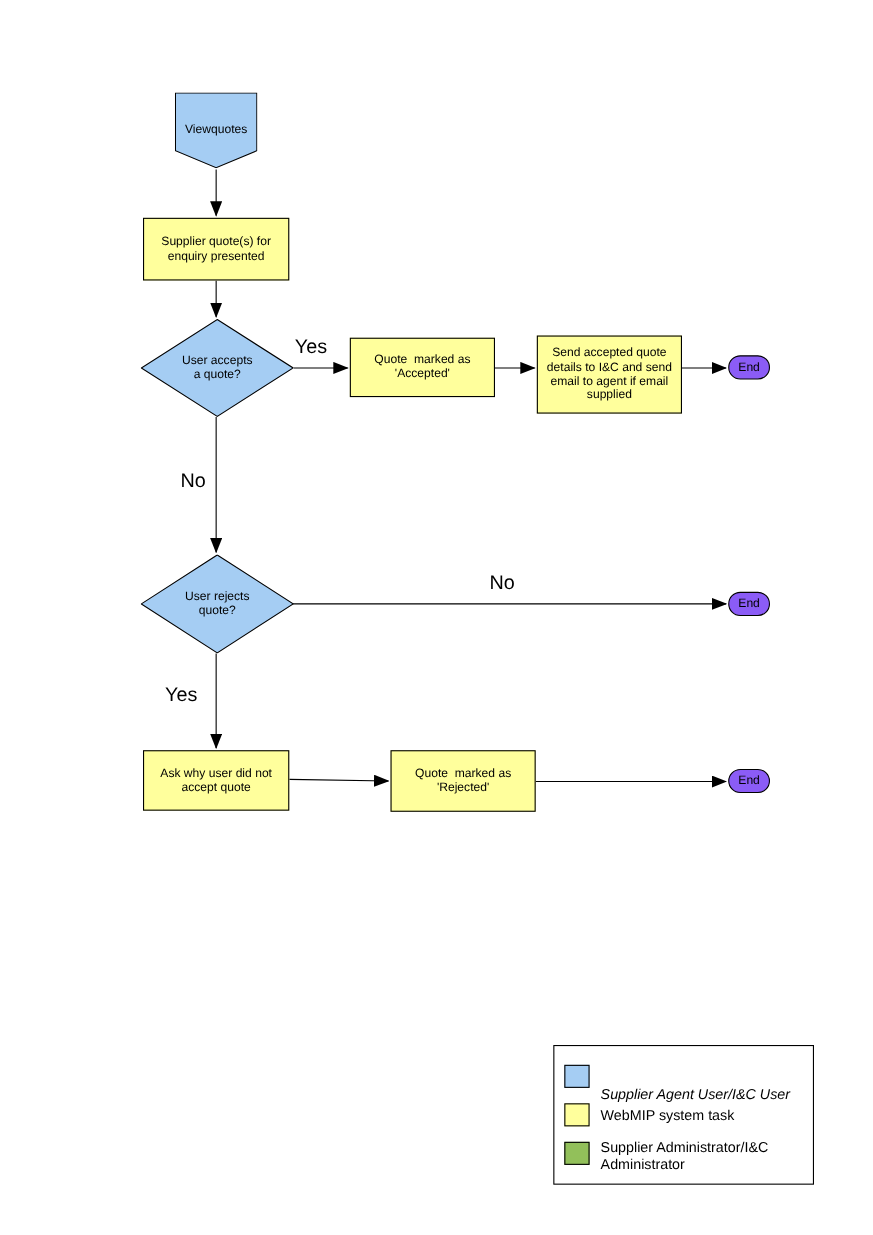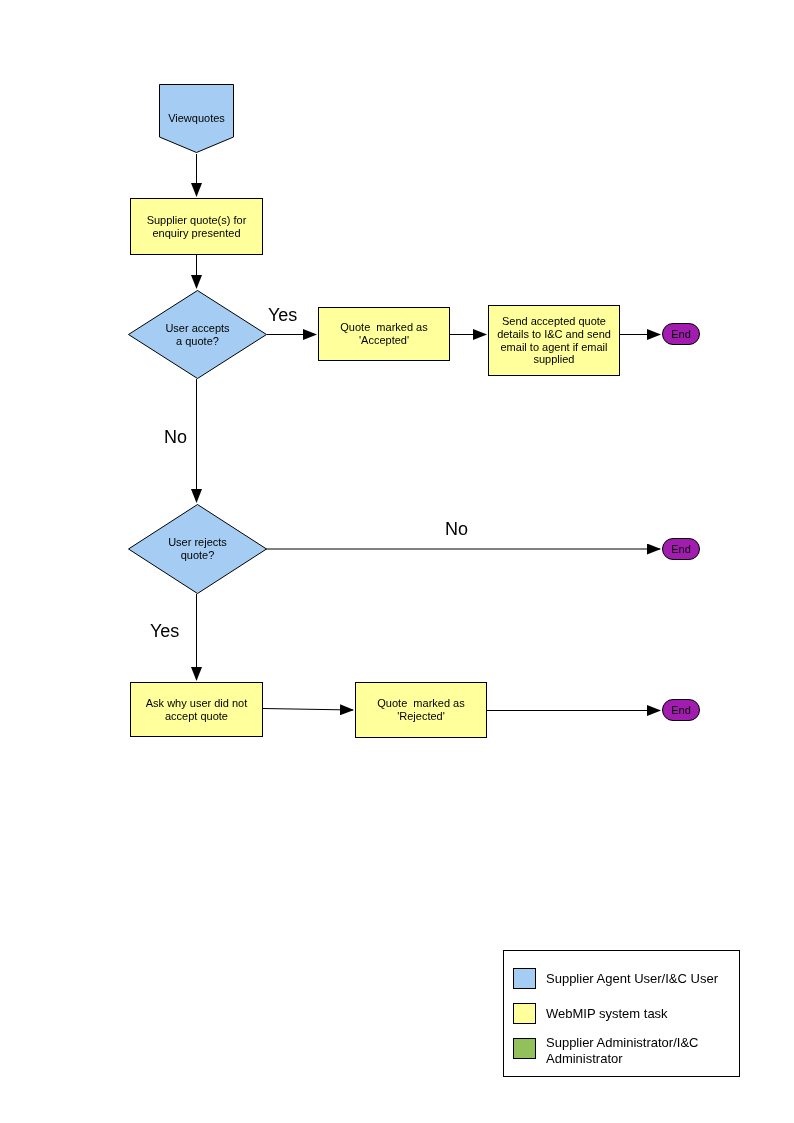--- a/index.html
+++ b/index.html
@@ -12,21 +12,21 @@
     position:absolute; box-sizing:border-box;
     display:flex; align-items:center; justify-content:center;
     text-align:center; font-size:11px; line-height:1.18; white-space:pre-wrap;
   }
   .task { background:#FFFF9C; border:1px solid #000; }
   .shape-svg { position:absolute; left:0; top:0; width:100%; height:100%; }
   .shape-label { position:relative; z-index:1; padding:0 4px; }
   .pentagon { align-items:flex-start; }
   .pentagon .shape-label { margin-top:28px; }
   .end-node {
-    background:#a21caf; border:1px solid #000; border-radius:11px;
+    background:#8b5cf6; border:1px solid #000; border-radius:11px;
     font-size:11px;
   }
   .edge-label { position:absolute; font-size:18px; line-height:1.05; }
   .legend {
     position:absolute; left:503px; top:950px; width:237px; height:127px;
     background:#fff; border:1px solid #000; box-sizing:border-box;
   }
   .swatch { position:absolute; width:23px; height:21px; border:1px solid #000; box-sizing:border-box; }
   .legend-label { position:absolute; font-size:13px; line-height:1.2; white-space:pre-wrap; }
 </style>
@@ -115,21 +115,21 @@
     <span class="shape-label">End</span>
   </div>
 
   <div class="edge-label" style="left:268px; top:306px;">Yes</div>
   <div class="edge-label" style="left:164px; top:428px;">No</div>
   <div class="edge-label" style="left:445px; top:520px;">No</div>
   <div class="edge-label" style="left:150px; top:622px;">Yes</div>
 
   <div class="legend">
     <div class="swatch" style="left:9px; top:17px; background:#A5CDF3;"></div>
-    <div class="legend-label" style="left:42px; top:20px; width:186px;">Supplier Agent User/I&amp;C User</div>
+    <div class="legend-label" style="left:42px; top:36px; width:186px;font-style:italic;">Supplier Agent User/I&amp;C User</div>
     <div class="swatch" style="left:9px; top:52px; background:#FFFF9C;"></div>
     <div class="legend-label" style="left:42px; top:55px; width:186px;">WebMIP system task</div>
     <div class="swatch" style="left:9px; top:87px; background:#92C05A;"></div>
     <div class="legend-label" style="left:42px; top:84px; width:186px;">Supplier Administrator/I&amp;C
 Administrator</div>
   </div>
 
 </div>
 
 </body></html>

